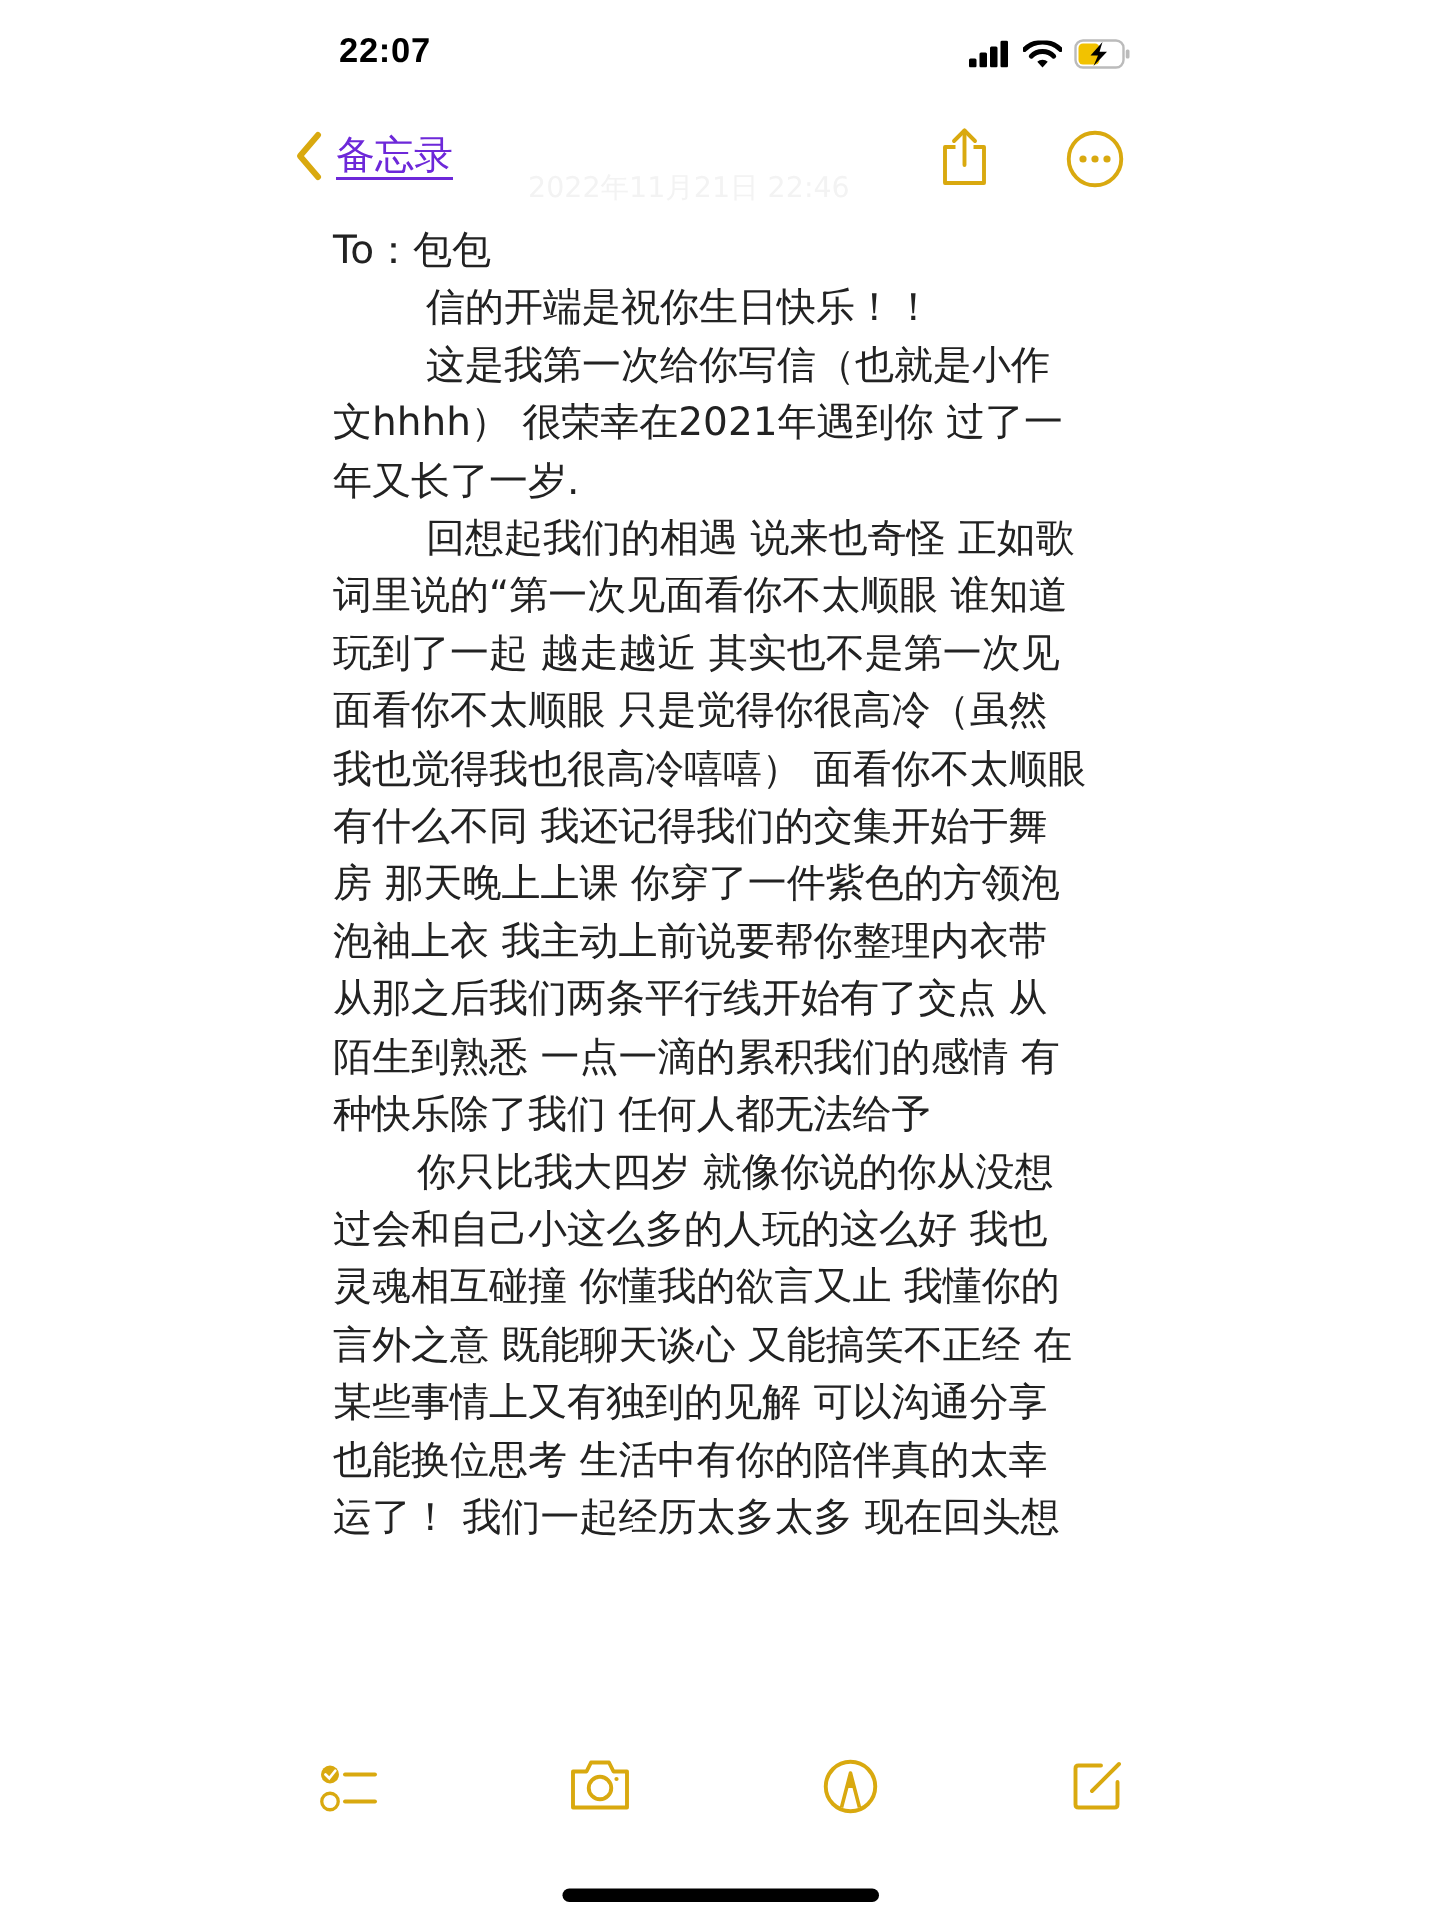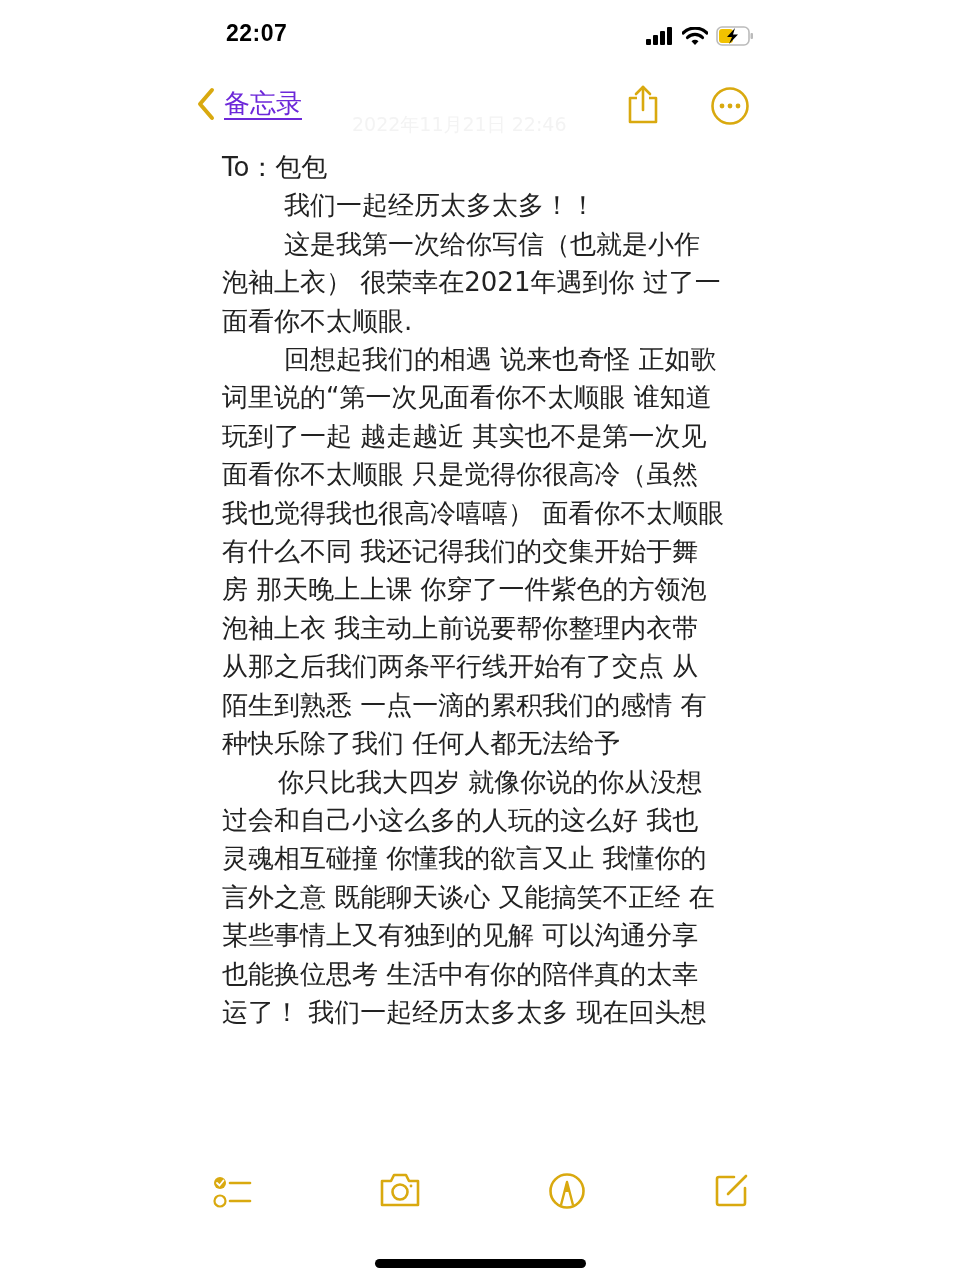--- a/index.html
+++ b/index.html
@@ -68,24 +68,24 @@
       <circle cx="20" cy="20" r="17.5" stroke="#d9a90f" stroke-width="2.6" fill="none"></circle>
       <circle cx="12" cy="20" r="2.4" fill="#d9a90f"></circle>
       <circle cx="20" cy="20" r="2.4" fill="#d9a90f"></circle>
       <circle cx="28" cy="20" r="2.4" fill="#d9a90f"></circle>
     </svg>
   </div>
 </div>
 
 <div class="note">
   <p>To：包包</p>
-  <p class="ind">我们一起经历太多太多！！</p>
+  <p class="ind">信的开端是祝你生日快乐！！</p>
   <p class="ind">这是我第一次给你写信（也就是小作</p>
-  <p>泡袖上衣） 很荣幸在2021年遇到你 过了一</p>
-  <p>面看你不太顺眼.</p>
+  <p>文hhhh） 很荣幸在2021年遇到你 过了一</p>
+  <p>年又长了一岁.</p>
   <p class="ind">回想起我们的相遇 说来也奇怪 正如歌</p>
   <p>词里说的“第一次见面看你不太顺眼 谁知道</p>
   <p>玩到了一起 越走越近 其实也不是第一次见</p>
   <p>面看你不太顺眼 只是觉得你很高冷（虽然</p>
   <p>我也觉得我也很高冷嘻嘻） 面看你不太顺眼</p>
   <p>有什么不同 我还记得我们的交集开始于舞</p>
   <p>房 那天晚上上课 你穿了一件紫色的方领泡</p>
   <p>泡袖上衣 我主动上前说要帮你整理内衣带</p>
   <p>从那之后我们两条平行线开始有了交点 从</p>
   <p>陌生到熟悉 一点一滴的累积我们的感情 有</p>

